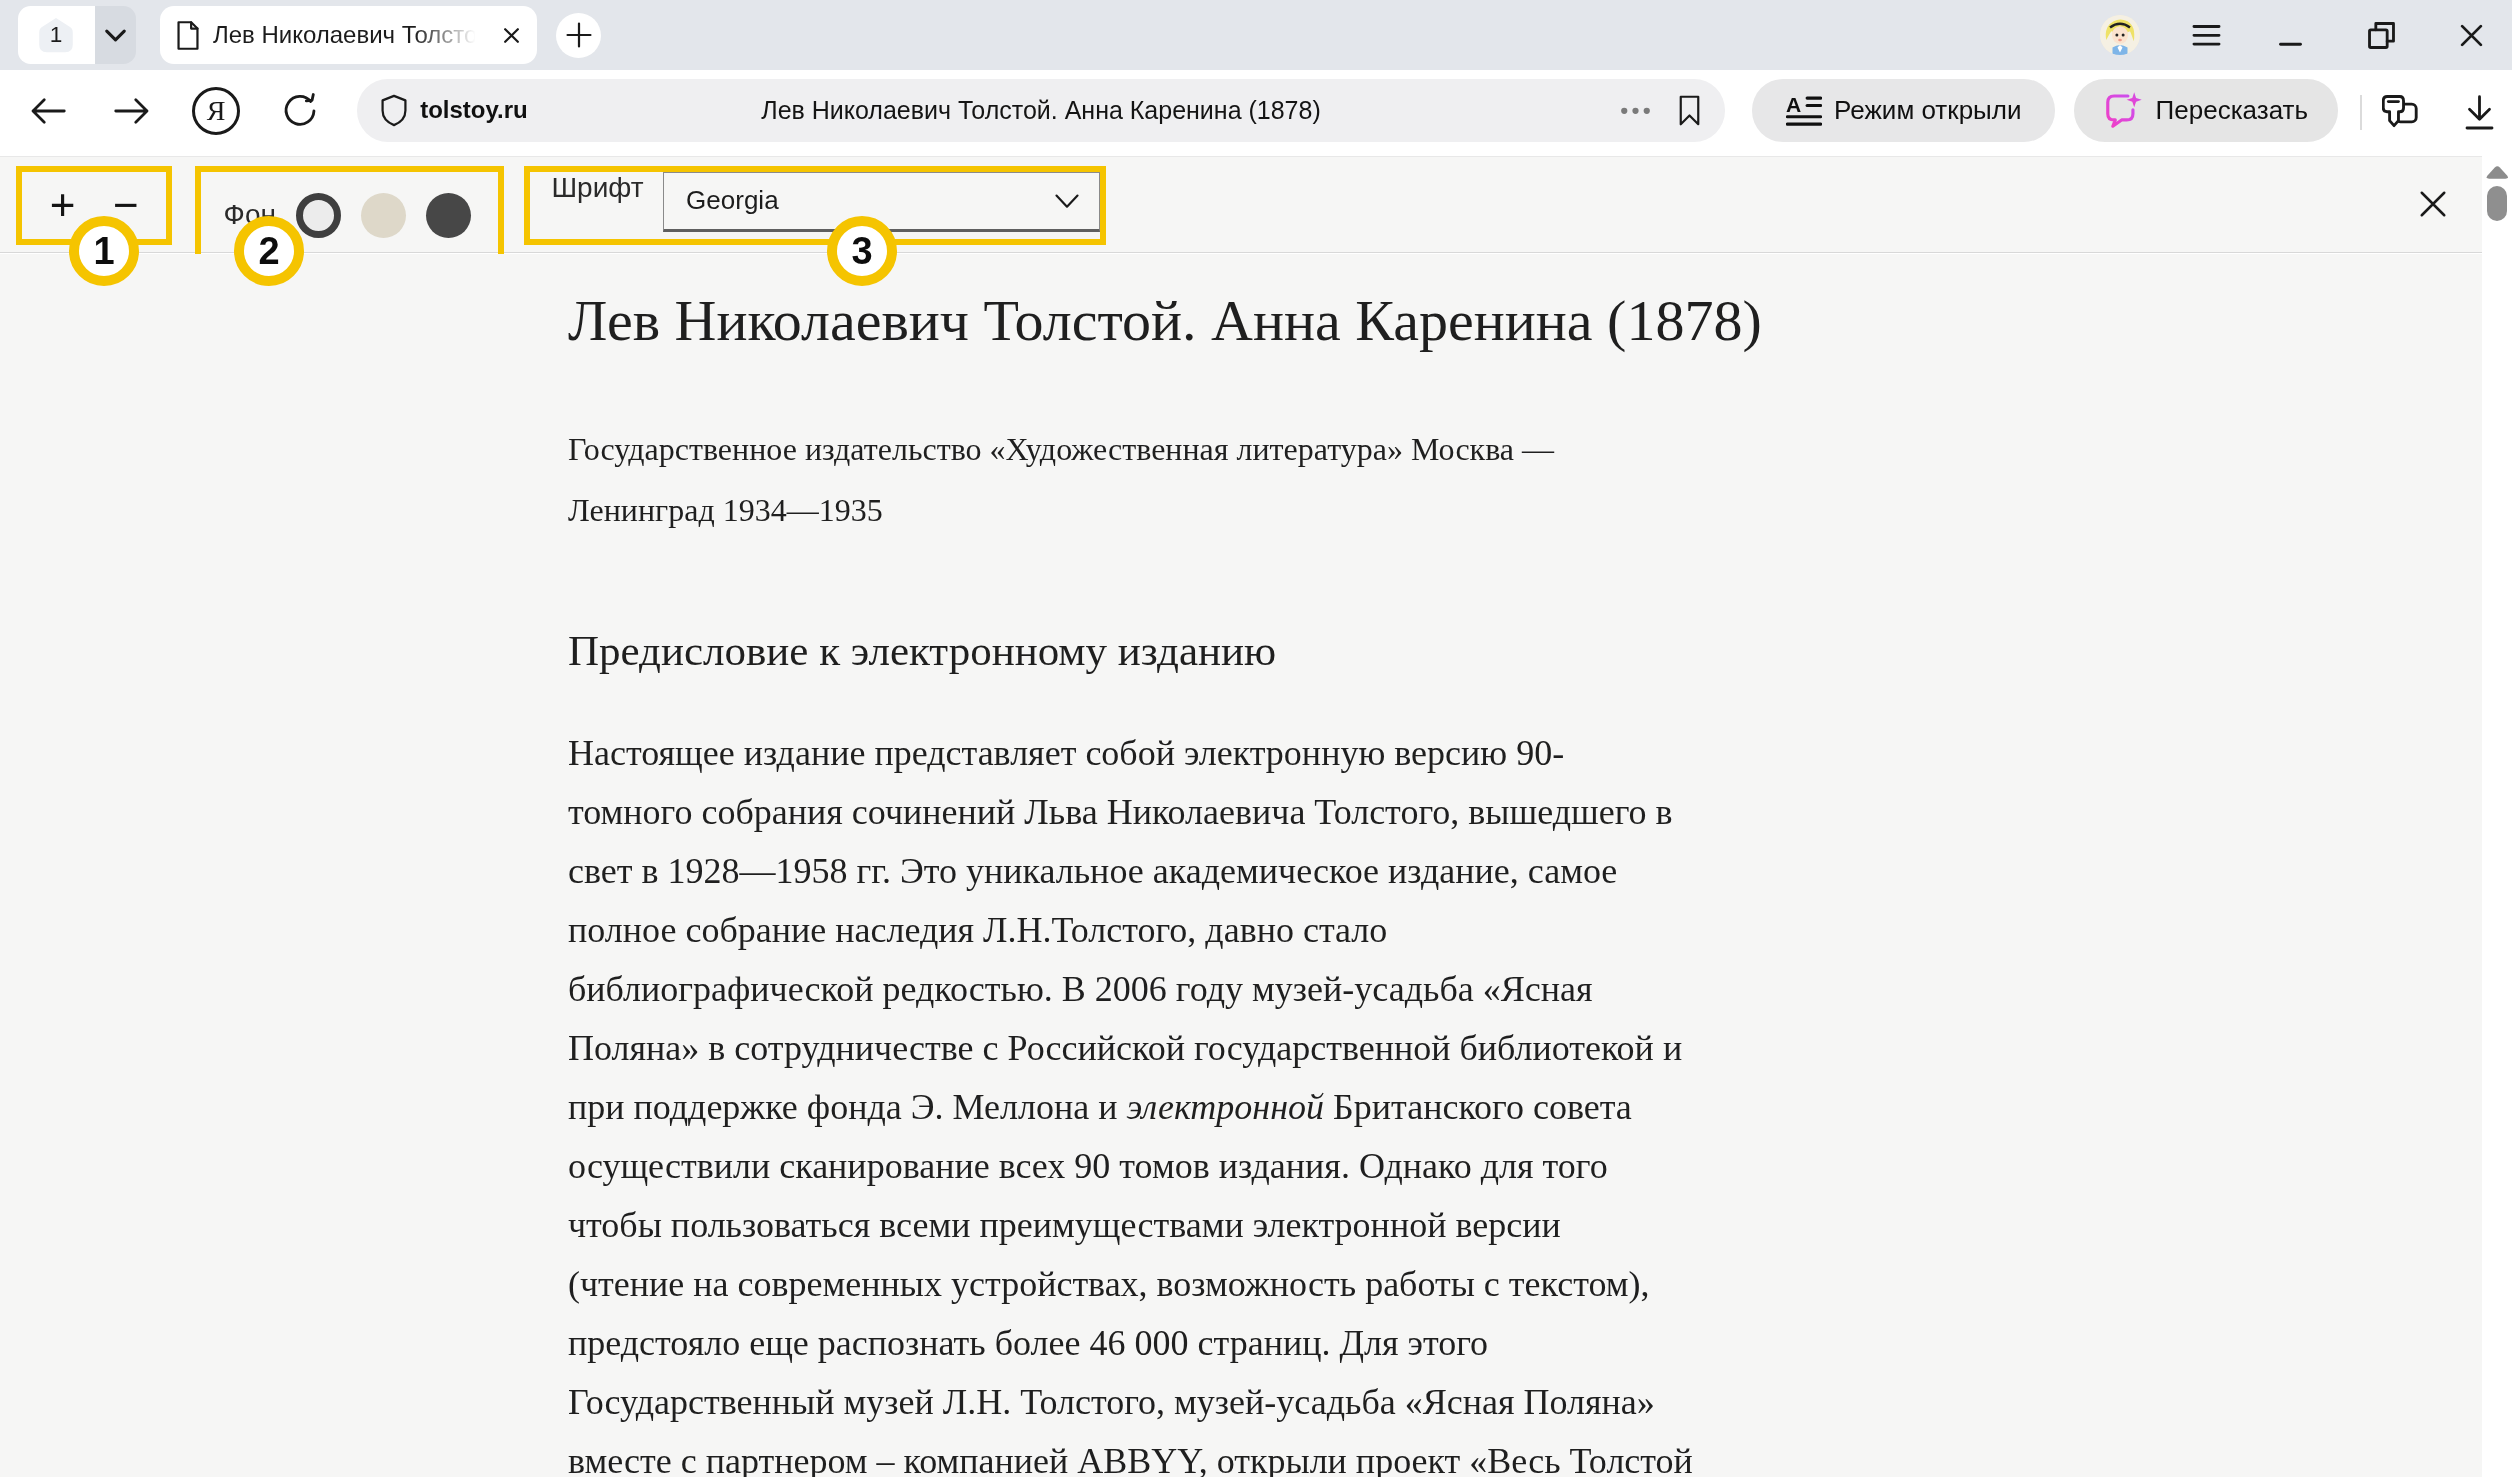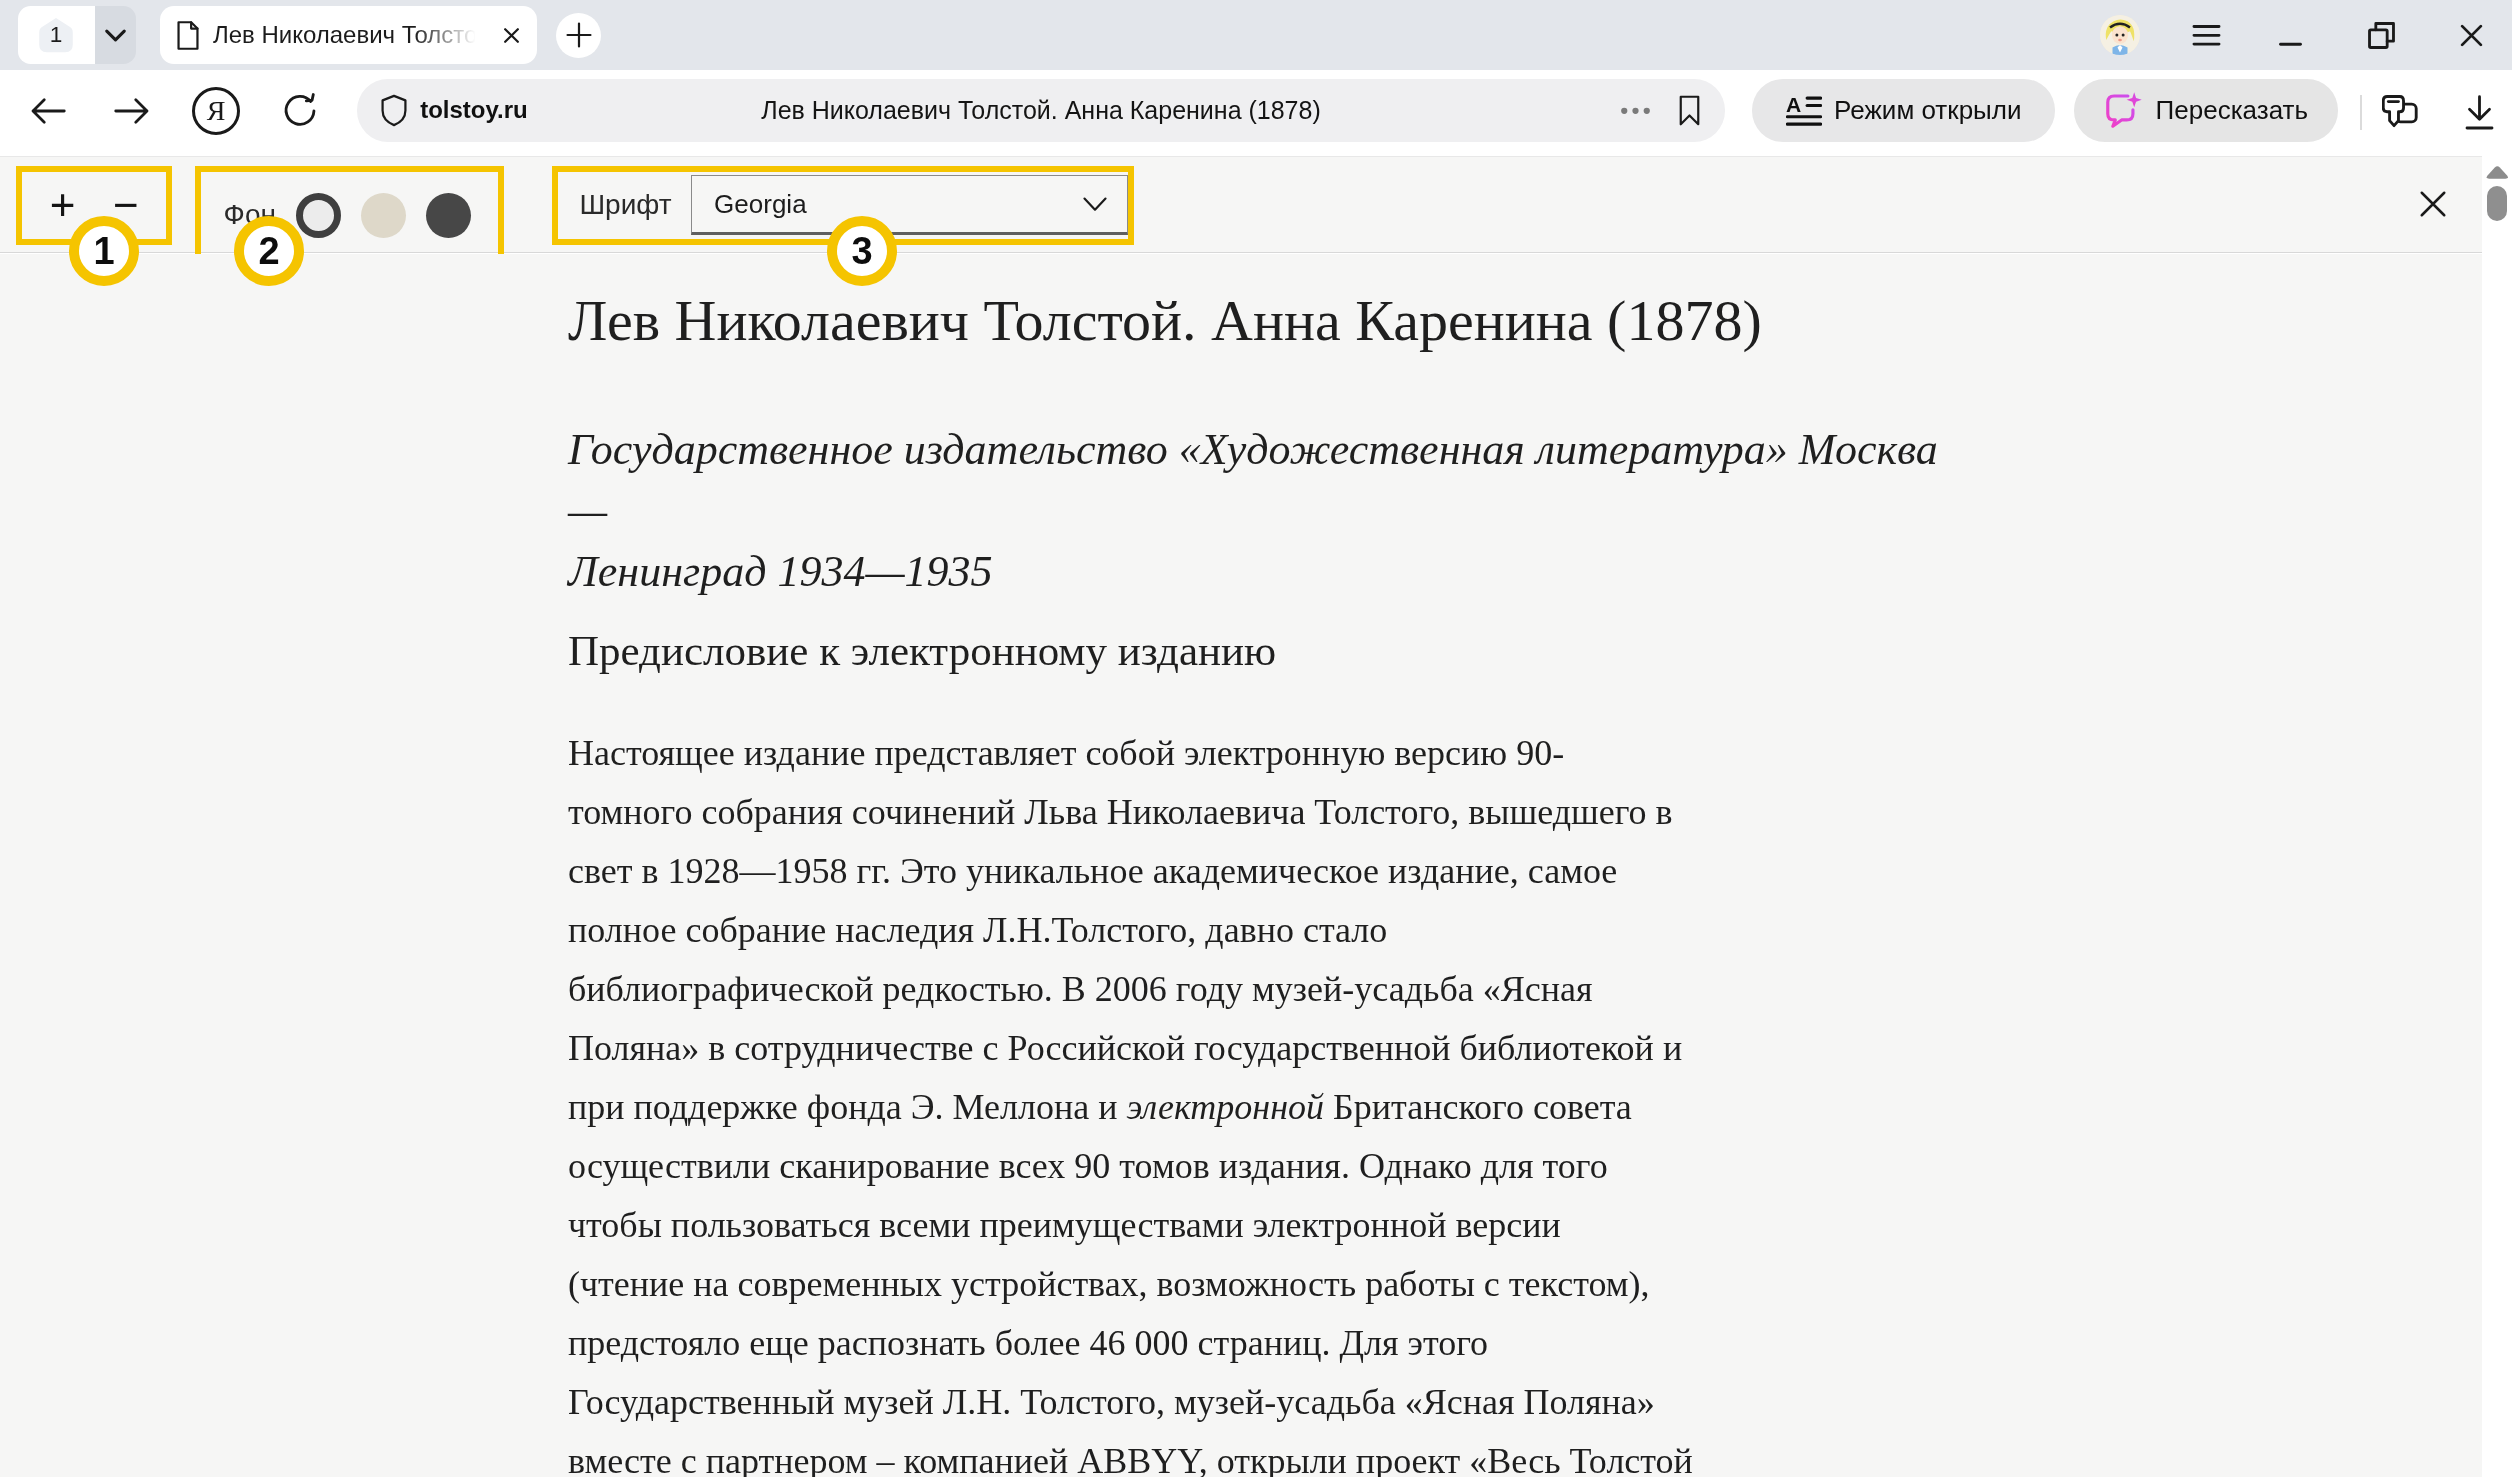--- a/index.html
+++ b/index.html
@@ -40,39 +40,39 @@
   .readingbar { position:absolute; left:0; top:156px; width:2482px; height:97px; background:#F6F6F5; border-top:1.3px solid #E8E8E8; border-bottom:1.3px solid #D8D8D8; }
   .hl-box { position:absolute; border:6.3px solid var(--highlight,#F5C400); }
   .box-zoom { left:16.3px; top:8.8px; width:156px; height:79px; display:flex; align-items:center; justify-content:space-around; padding:0 8.8px; }
   .zoom-glyph { font-size:44px; font-weight:200; color:#141414; line-height:1; }
   .box-bg { left:195px; top:8.8px; width:309px; height:99px; display:flex; align-items:center; padding-left:22.6px; gap:20px; }
   .bg-label { font-size:28px; color:#2a2a2a; }
   .swatch { width:45px; height:45px; border-radius:50%; }
   .swatch-1 { background:var(--swatch-light,#ECECEC); border:7.5px solid var(--swatch-ring,#3F3F3F); }
   .swatch-2 { background:var(--swatch-sepia,#DED8C9); }
   .swatch-3 { background:var(--swatch-dark,#474747); }
-  .box-font { left:524px; top:8.8px; width:582px; height:79px; display:flex; align-items:center; padding-left:21.4px; gap:19px;margin-left:28px; }
+  .box-font { left:524px; top:8.8px; width:582px; height:79px; display:flex; align-items:flex-start; padding-left:21.4px; gap:19px; }
   .font-label { font-size:28px; color:#2a2a2a; }
   .font-select { width:440px; height:60px; background:#F6F6F5; border:1.9px solid #8A8A8A; border-bottom:3.1px solid #5f5f5f; display:flex; align-items:center; justify-content:space-between; padding:0 19px 0 22.6px; font-size:26px; color:#1c1c1c; }
   .close-reading { position:absolute; left:2410px; top:24px; width:45px; height:45px; display:flex; align-items:center; justify-content:center; }
   .badge { position:absolute; width:70px; height:70px; border-radius:50%; background:#fff; border:10.7px solid var(--highlight,#F5C400); display:flex; align-items:center; justify-content:center; font-size:38px; font-weight:700; color:#0d0d0d; z-index:30; }
   .badge-1 { left:69px; top:216px; }
   .badge-2 { left:234px; top:216px; }
   .badge-3 { left:827px; top:216px; }
 
   
   .scrolltrack { position:absolute; left:2482px; top:156px; width:30px; height:1321px; background:#fff; }
   .scroll-up { position:absolute; left:3.8px; top:8.8px; }
   .scroll-thumb { position:absolute; left:5px; top:30px; width:20px; height:35px; border-radius:10px; background:#8F8F8F; }
 
   
   .content { position:absolute; left:0; top:254px; width:2482px; height:1223px; background:#F6F6F5; overflow:hidden; }
   .article { position:absolute; left:568px; top:0; width:1382px; font-family:"Liberation Serif", serif; color:#1F1F1F; }
   .art-title { position:absolute; top:33px; font-size:58px; font-weight:400; white-space:nowrap; }
-  .art-subtitle { position:absolute; top:165px; font-size:44px; line-height:61px; white-space:pre-line;font-style:italic; }
+  .art-subtitle { position:absolute; top:165px; font-size:32px; line-height:61px; white-space:pre-line; }
   .art-heading { position:absolute; top:372px; font-size:43px; font-weight:400; white-space:nowrap; }
   .art-para { position:absolute; top:470px; font-size:36px; line-height:59px; white-space:pre-line; }
   .italic { font-style:italic; }
 
   svg { display:block; }
   .stroke-icon { stroke:#1a1a1a; fill:none; stroke-linecap:round; stroke-linejoin:round; }
 </style>
 </head>
 <body>
 

